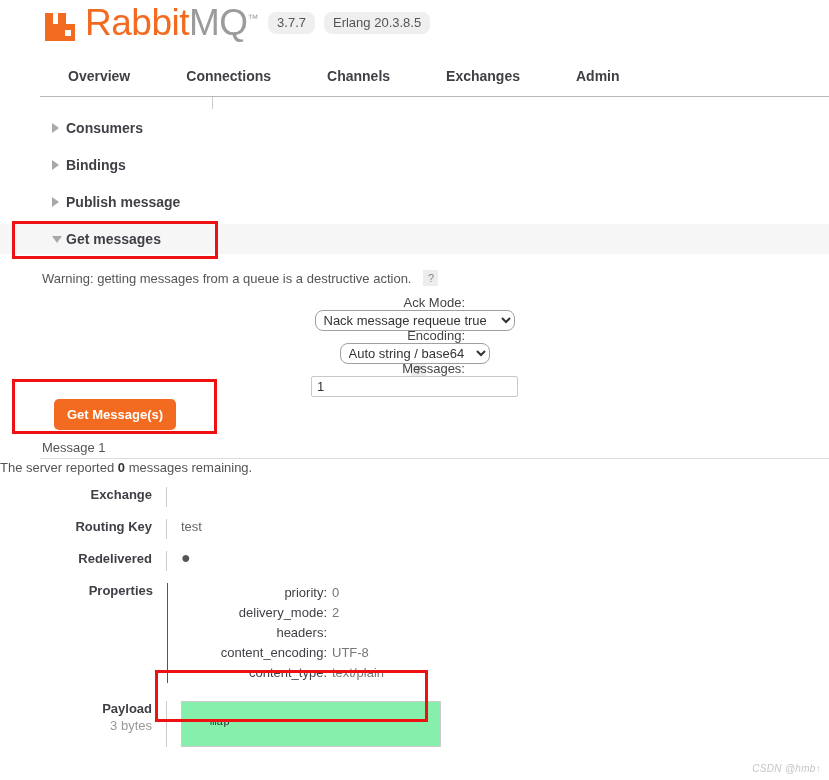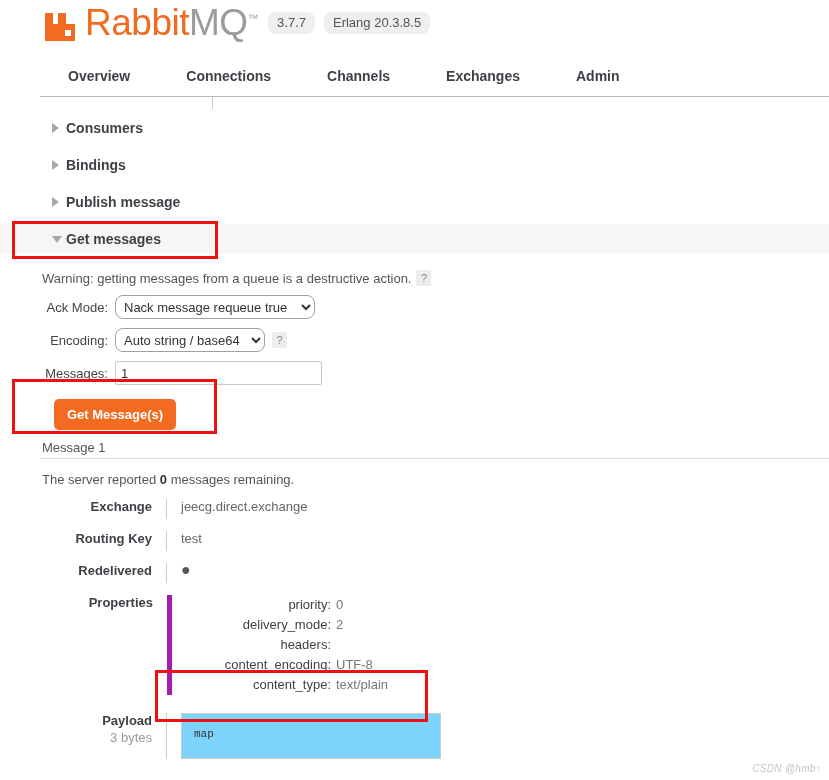--- a/index.html
+++ b/index.html
@@ -107,37 +107,38 @@
   .section-label { padding-left: 14px; }
 
   
   .warn-line {
     padding-left: 42px;
     margin-top: 16px;
     font-size: 13px;
     color: #555555;
     display: flex;
     align-items: center;
-    gap: 5px;
+    gap: 12px;
   }
   .qmark {
     display: inline-flex;
     align-items: center;
     justify-content: center;
     width: 15px; height: 16px;
     background: #ededed;
     color: #888888;
     font-size: 11px;
     cursor: pointer;
   }
   .form-row {
     display: flex;
     align-items: center;
     margin-top: 9px;
     height: 24px;
+    flex-direction: column;
   }
   .form-label {
     width: 115px;
     text-align: right;
     padding-right: 7px;
     font-size: 13px;
     color: #444444;
   }
   select.ctl {
     font-family: "Liberation Sans", sans-serif;
@@ -181,22 +182,21 @@
     font-size: 13px;
     color: #555555;
   }
   .msg-rule {
     margin-left: 40px;
     margin-top: 3px;
     height: 1px;
     background: #dddddd;
   }
   .reported {
-    padding-left: 42px;
-    margin-top: 13px;
+    margin-top: 1px;
     font-size: 13px;
     color: #555555;
   }
   .reported b { color: #333333; }
 
   .detail {
     display: flex;
     margin-top: 12px;
     min-height: 20px;
   }
@@ -218,21 +218,21 @@
 
   .props { display: flex; margin-top: 12px; }
   .props-key {
     width: 167px;
     text-align: right;
     padding-right: 14px;
     font-weight: bold;
     font-size: 13px;
     color: #3f3f46;
   }
-  .props-body { border-left: 5px solid #a21caf; padding-left: 14px; }
+  .props-body { border-left: 1px solid #a21caf; padding-left: 14px; }
   .prop-row {
     display: flex;
     align-items: baseline;
     line-height: 20px;
   }
   .prop-name {
     width: 150px;
     text-align: right;
     padding-right: 5px;
     font-size: 13px;
@@ -247,25 +247,25 @@
     padding-right: 14px;
     border-right: 1px solid #cccccc;
   }
   .payload-key .pk-main { font-weight: bold; font-size: 13px; color: #3f3f46; display: block; }
   .payload-key .pk-sub { font-size: 13px; color: #999999; display: block; line-height: 19px; }
   .payload-box {
     margin-left: 14px;
     width: 260px;
     height: 46px;
     border: 1px solid #cccccc;
-    background: #7dd3fc;
+    background: #86efac;
     font-family: "Liberation Mono", monospace;
     font-size: 11px;
     color: #333333;
-    padding: 14px 0 0 12px;
+    padding: 14px 0 0 28px;
     overflow: hidden;
   }
 
   
   .redbox {
     position: absolute;
     border: 3px solid #ee1111;
     pointer-events: none;
     z-index: 50;
   }
@@ -373,21 +373,20 @@
 <div class="msg-rule"></div>
 
 <div class="reported">
   <span>The server reported</span>
   <b>0</b>
   <span>messages remaining.</span>
 </div>
 
 <div class="detail">
   <div class="detail-key">Exchange</div>
-  <div class="detail-val">jeecg.direct.exchange</div>
 </div>
 
 <div class="detail">
   <div class="detail-key">Routing Key</div>
   <div class="detail-val">test</div>
 </div>
 
 <div class="detail">
   <div class="detail-key">Redelivered</div>
   <div class="detail-val dot">●</div>

